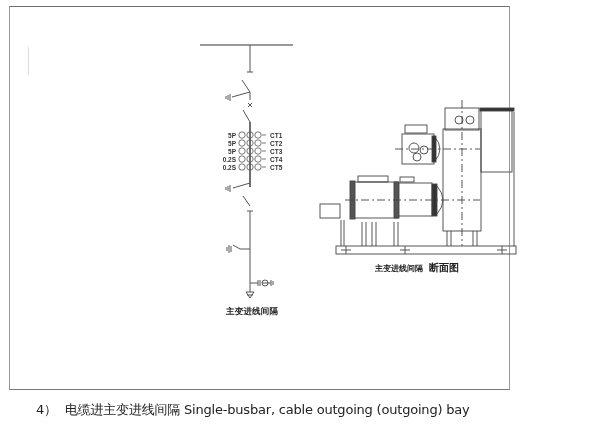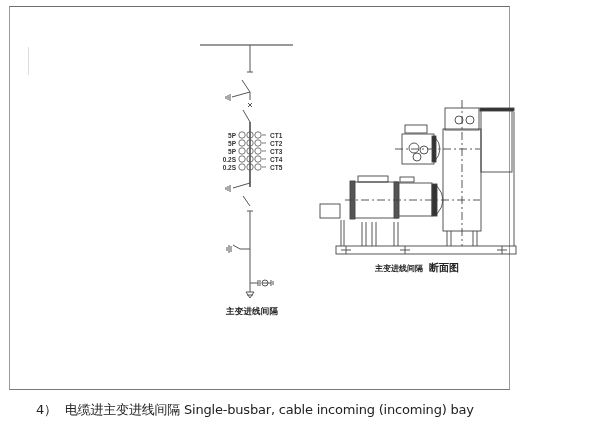--- a/index.html
+++ b/index.html
@@ -187,14 +187,14 @@
   <div>CT5</div>
 </div>
 
 <div class="cn-label sld-title">主变进线间隔</div>
 
 <div class="cn-label section-title">
   <span>主变进线间隔</span><span class="big">断面图</span>
 </div>
 
 <div class="caption">
-  <span class="num">4）</span><span>电缆进主变进线间隔 Single-busbar, cable incoming (incoming) bay</span>
+  <span class="num">4）</span><span>电缆进主变进线间隔 Single-busbar, cable outgoing (outgoing) bay</span>
 </div>
 
 </body></html>

